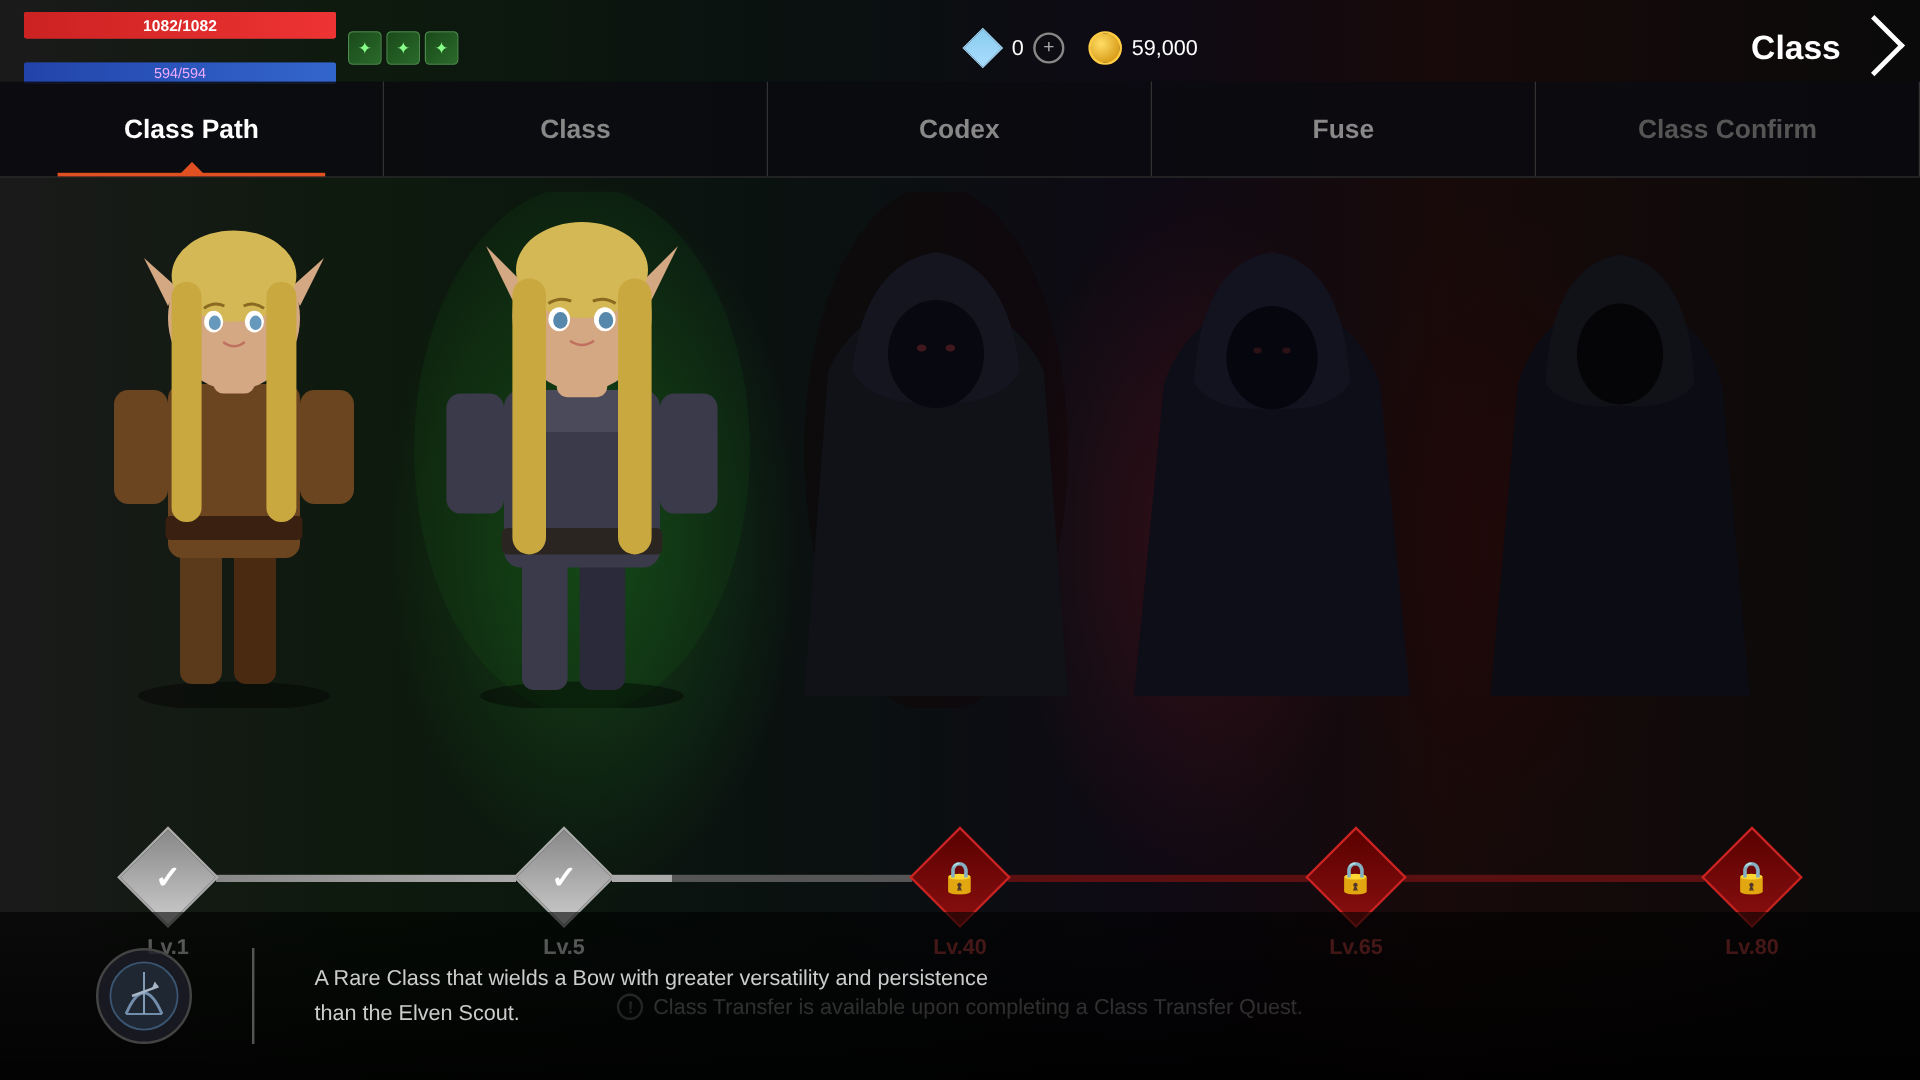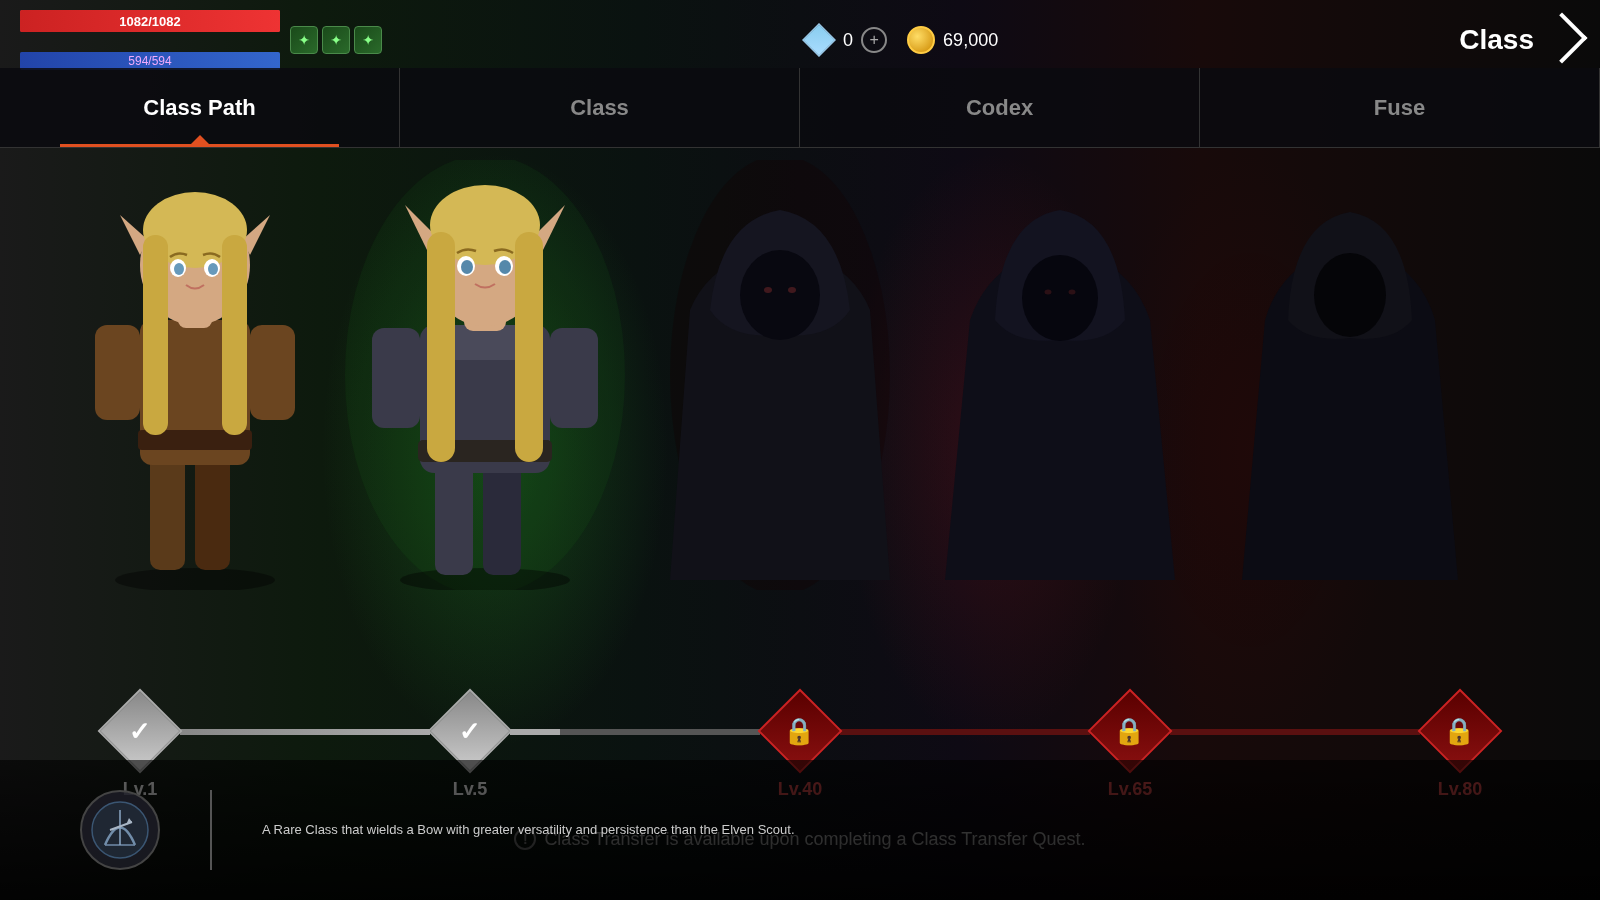--- a/index.html
+++ b/index.html
@@ -445,21 +445,21 @@
     .class-divider {
       width: 2px;
       height: 80px;
       background: #555;
       flex-shrink: 0;
       margin: 0 20px;
     }
 
     .class-desc {
       color: #ccc;
-      font-size: 13px;
+      font-size: 18px;
       line-height: 1.6;
       max-width: 600px;
     }
   </style>
 </head>
 <body>
 
 <div class="scene-bg"></div>
 <div class="green-glow"></div>
 <div class="red-glow"></div>
@@ -485,21 +485,21 @@
   <div class="currency-area">
     <div class="diamond-currency">
       <div class="diamond-icon-wrap">
         <div class="diamond-shape"></div>
       </div>
       <span>0</span>
       <div class="plus-btn">+</div>
     </div>
     <div class="gold-currency">
       <div class="gold-coin"></div>
-      <span>69,000</span>
+      <span>59,000</span>
     </div>
   </div>
 
   <div class="top-right-btn">
     <span>Class</span>
     <div style="width:36px;height:36px;border-top:4px solid white;border-right:4px solid white;transform:rotate(45deg);margin-bottom:4px;"></div>
   </div>
 </div>
 
 <div class="nav-tabs">
@@ -508,20 +508,23 @@
     <div class="tab-underline"></div>
   </div>
   <div class="nav-tab">
     <span>Class</span>
   </div>
   <div class="nav-tab">
     <span>Codex</span>
   </div>
   <div class="nav-tab">
     <span>Fuse</span>
+  </div>
+  <div class="nav-tab" style="color:#555;">
+    <span>Class Confirm</span>
   </div>
 </div>
 
 <div class="characters-area">
 
   <div style="position:absolute;left:30px;top:0;width:330px;height:430px;">
     <svg viewBox="0 0 330 430" xmlns="http://www.w3.org/2000/svg">
 
       <ellipse cx="165" cy="420" rx="80" ry="12" fill="rgba(0,0,0,0.4)"></ellipse>
 

